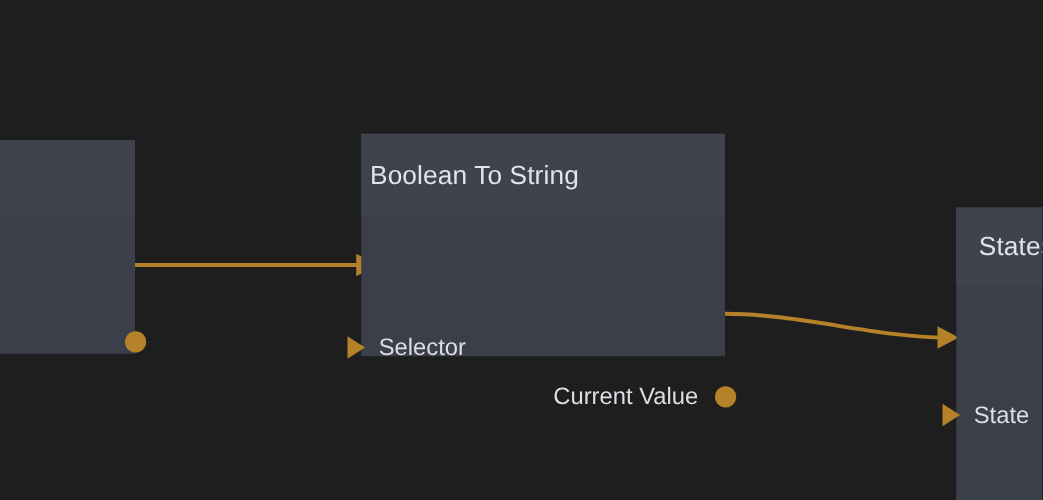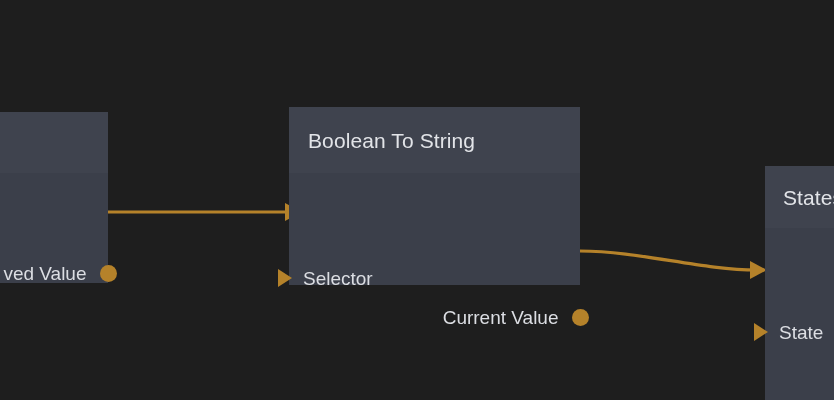--- a/index.html
+++ b/index.html
@@ -116,21 +116,21 @@
   }
   #node-received .port-row.out .port-label { margin-right: 13px; }
 
   
   #node-bool2str {
     left: 289px;
     top: 107px;
     width: 291px;
     height: 178px;
   }
-  #node-bool2str .node-header { height: 66px; padding-left: 19px; }
+  #node-bool2str .node-header { height: 66px; padding-left: 7px; }
   #node-bool2str .port-row.in {
     top: 93px;
     left: -11px;
   }
   #node-bool2str .port-row.in .port-label { margin-left: 11px; }
   #node-bool2str .port-row.out {
     top: 132px;
     right: -8.5px;
   }
   #node-bool2str .port-row.out .port-label { margin-right: 13px; }
@@ -167,21 +167,20 @@
     </g>
   </svg>
 
   <div class="node" id="node-received">
     <div class="node-header">
       <span class="node-title"></span>
     </div>
     <div class="node-body">
       <div class="port-row out">
         <span class="port-dot"></span>
-        <span class="port-label">ved Value</span>
       </div>
     </div>
   </div>
 
   <div class="node" id="node-bool2str">
     <div class="node-header">
       <span class="node-title">Boolean To String</span>
     </div>
     <div class="node-body">
 

